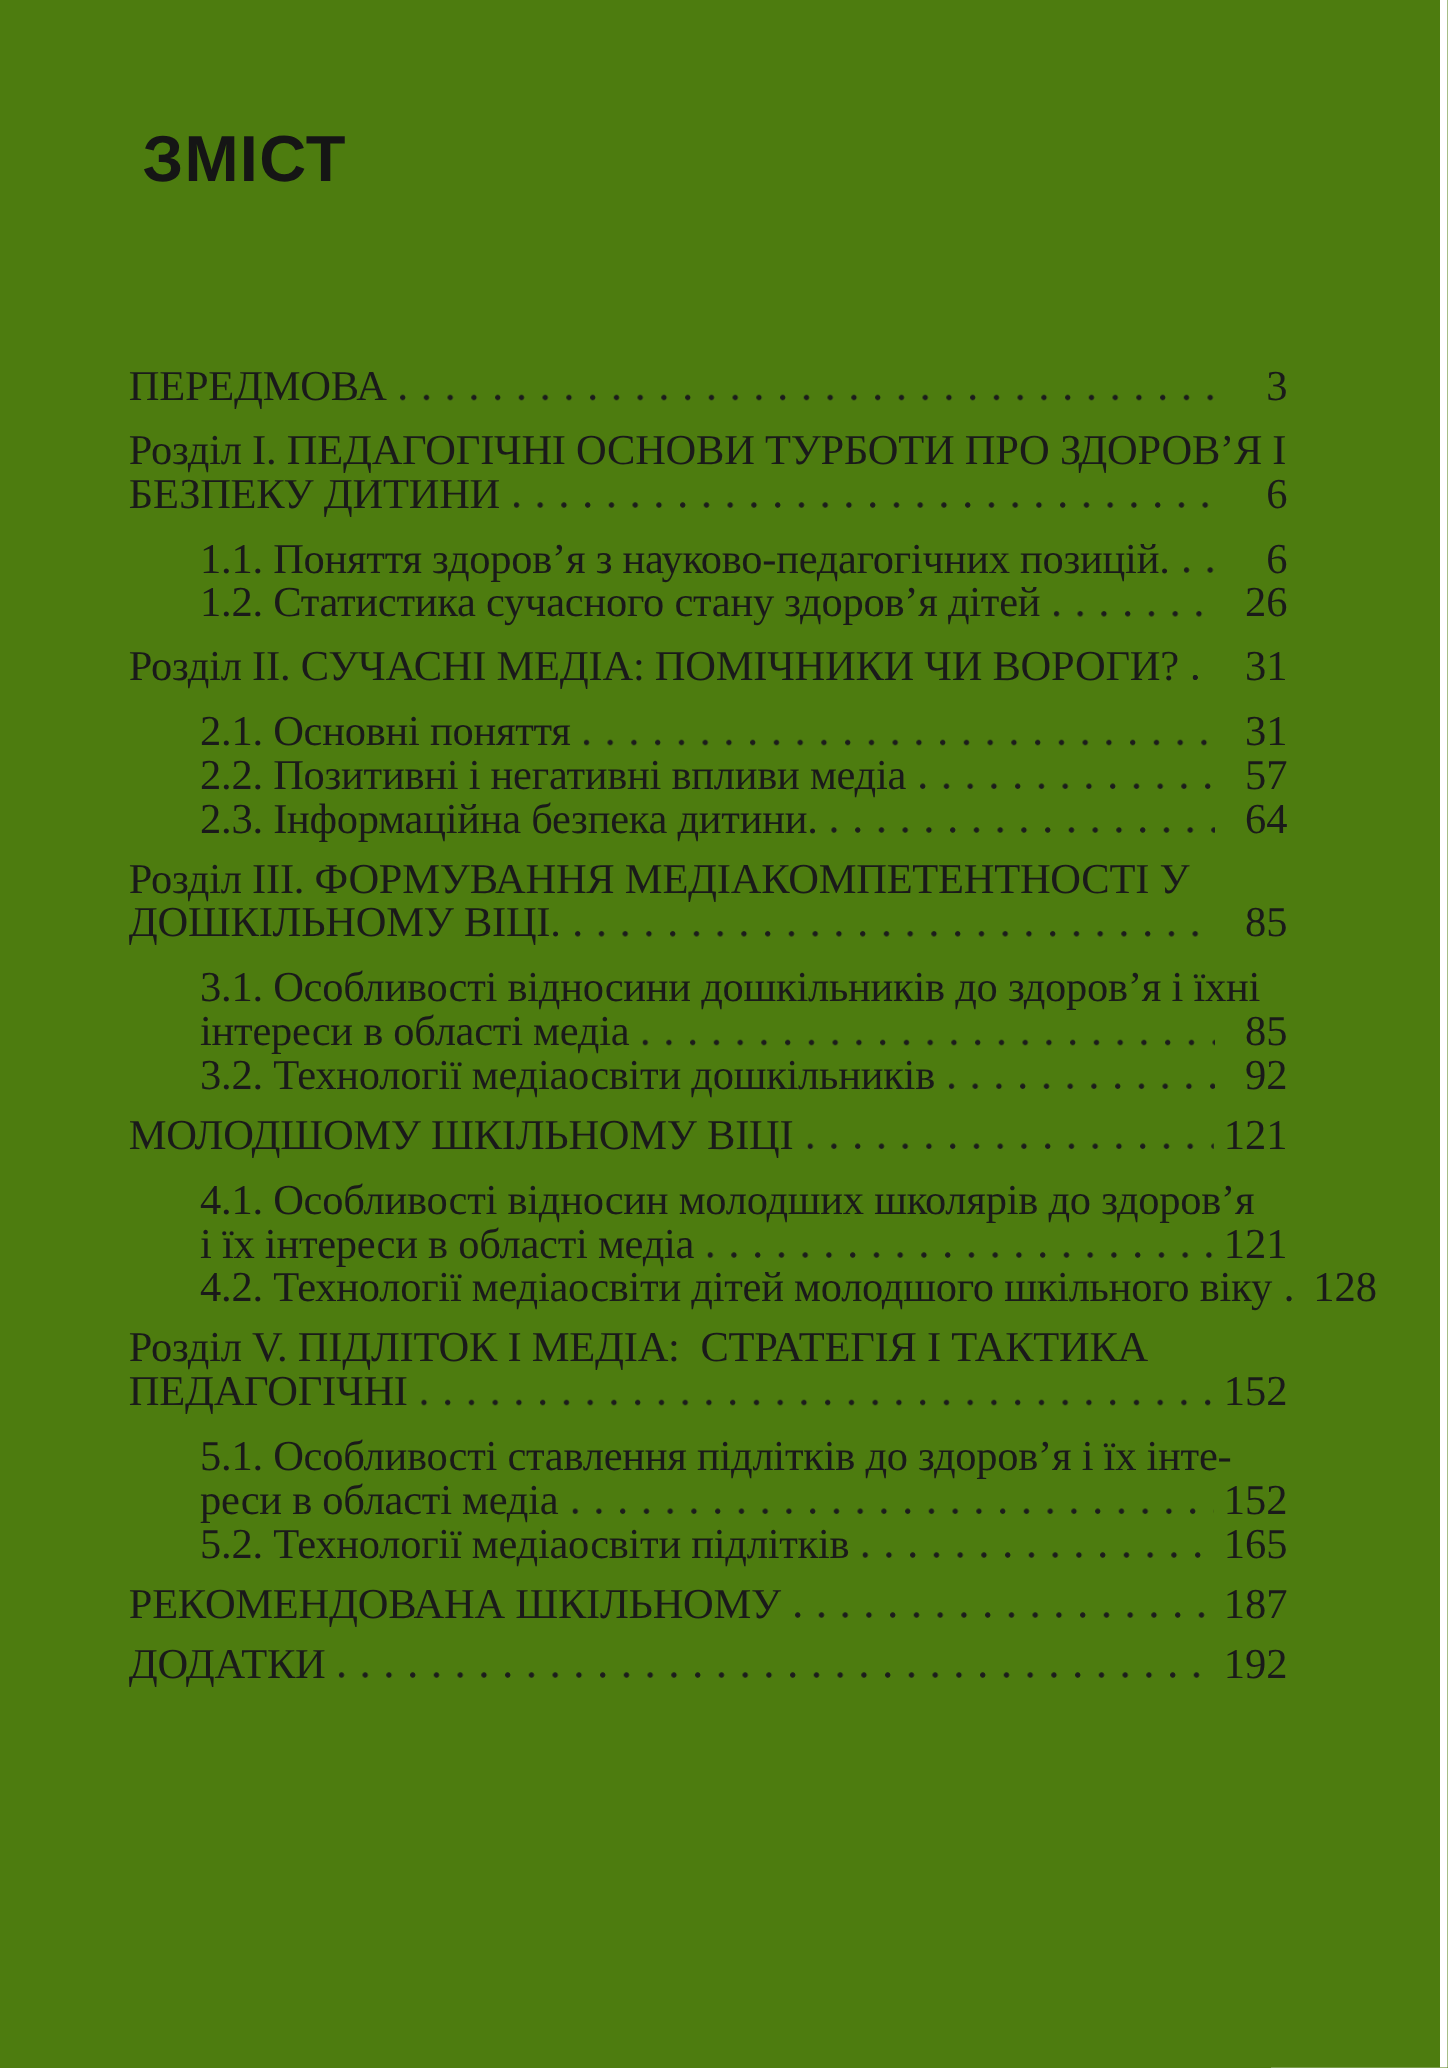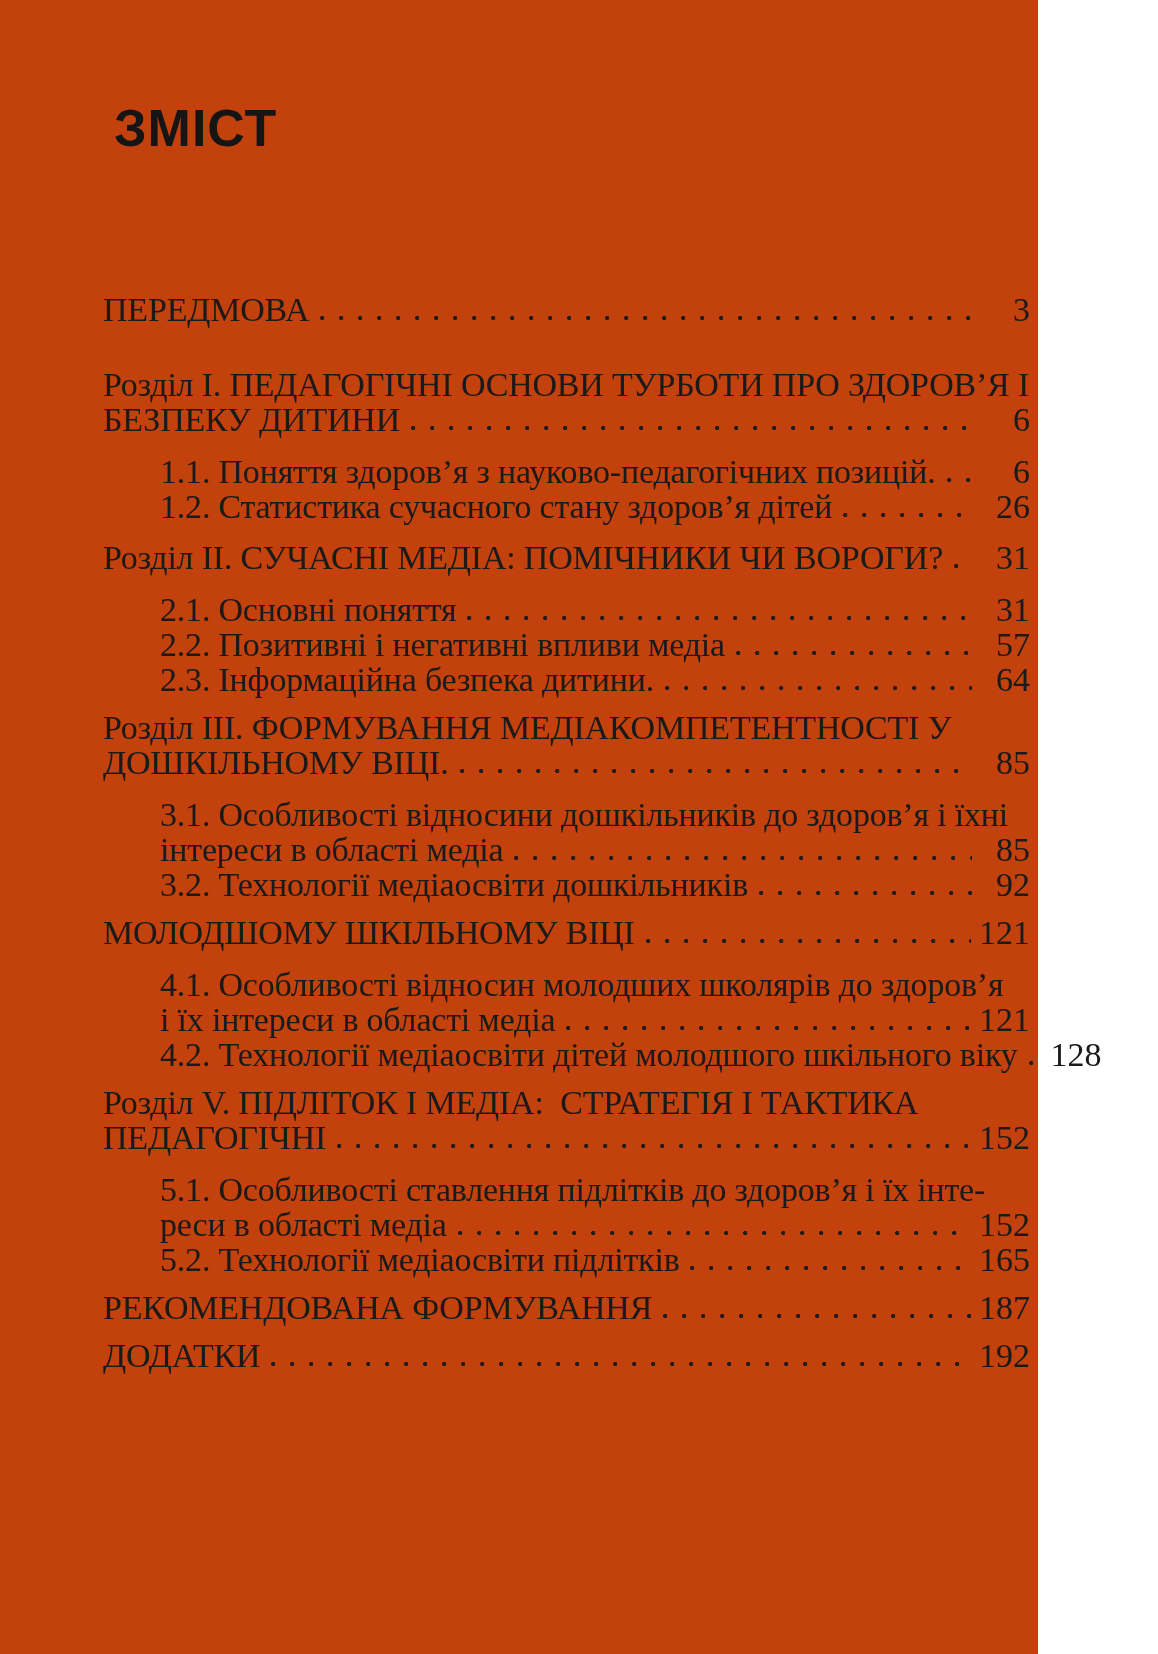--- a/index.html
+++ b/index.html
@@ -5,22 +5,23 @@
   html, body { margin: 0; padding: 0; }
   body {
     width: 1158px; height: 1654px;
     background: #ffffff;
     font-family: "Liberation Serif", serif;
     color: #1a1a1a;
     overflow: hidden;
   }
   .page {
     position: relative;
-    width: 1038px; height: 1654px;
-    background: #c2410c;
+    width: 1136px; height: 1654px;
+    background: #4d7c0f;
+    padding-left: 16px;
   }
   .doc-title {
     position: absolute;
     left: 114px; top: 100px;
     margin: 0;
     font-family: "Liberation Sans", sans-serif;
     font-weight: bold;
     font-size: 52px;
     line-height: 56px;
     letter-spacing: 1px;
@@ -28,21 +29,21 @@
   }
   .toc {
     position: absolute;
     left: 103px; top: 292px;
     width: 927px;
     font-size: 34px;
     line-height: 35px;
   }
   .entry { margin-top: 13px; }
   .entry:first-child { margin-top: 0; }
-  .entry.mt-lg { margin-top: 40px; }
+  .entry.mt-lg { margin-top: 16px; }
   .entry.mt-md { margin-top: 16px; }
   .entry.sub { margin-top: 0; padding-left: 57px; }
   .entry.sub.gap { margin-top: 17px; }
   .line { display: flex; align-items: flex-end; }
   .txt { white-space: pre; flex: 0 0 auto; letter-spacing: -0.2px; }
   .leader {
     flex: 1 1 auto;
     min-width: 14px;
     height: 14px;
     margin: 0 6px 0 11px;
@@ -218,21 +219,21 @@
       <div class="line">
         <span class="txt">5.2. Технології медіаосвіти підлітків</span>
         <span class="leader"></span>
         <span class="pg">165</span>
       </div>
     </div>
 
 
     <div class="entry top">
       <div class="line">
-        <span class="txt">РЕКОМЕНДОВАНА ФОРМУВАННЯ</span>
+        <span class="txt">РЕКОМЕНДОВАНА ШКІЛЬНОМУ</span>
         <span class="leader"></span>
         <span class="pg">187</span>
       </div>
     </div>
 
     <div class="entry top">
       <div class="line">
         <span class="txt">ДОДАТКИ</span>
         <span class="leader"></span>
         <span class="pg">192</span>

